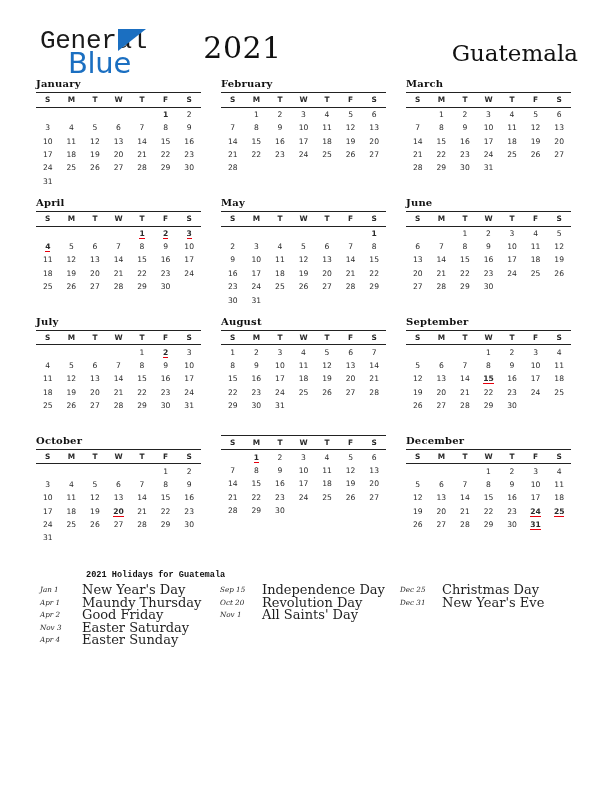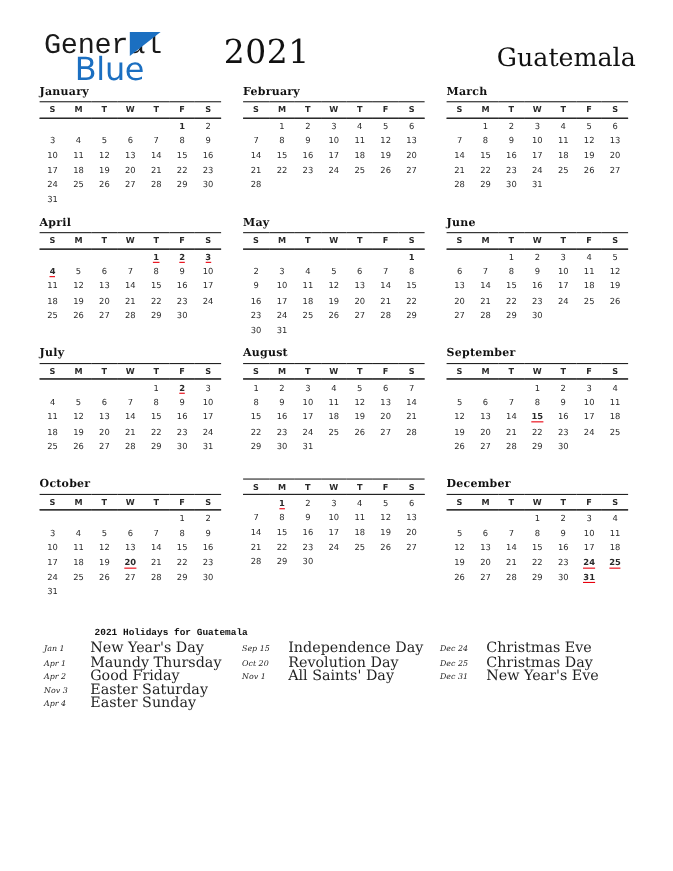--- a/index.html
+++ b/index.html
@@ -1091,24 +1091,20 @@
           <div class="h-date">Oct 20</div>
           <div class="h-name">Revolution Day</div>
         </div>
         <div class="holiday-row">
           <div class="h-date">Nov 1</div>
           <div class="h-name">All Saints' Day</div>
         </div>
       </div>
       <div class="holiday-col">
         <div class="holiday-row">
-          <div class="h-date">Dec 24</div>
-          <div class="h-name">Christmas Eve</div>
-        </div>
-        <div class="holiday-row">
           <div class="h-date">Dec 25</div>
           <div class="h-name">Christmas Day</div>
         </div>
         <div class="holiday-row">
           <div class="h-date">Dec 31</div>
           <div class="h-name">New Year's Eve</div>
         </div>
       </div>
     </div>
 </div>

